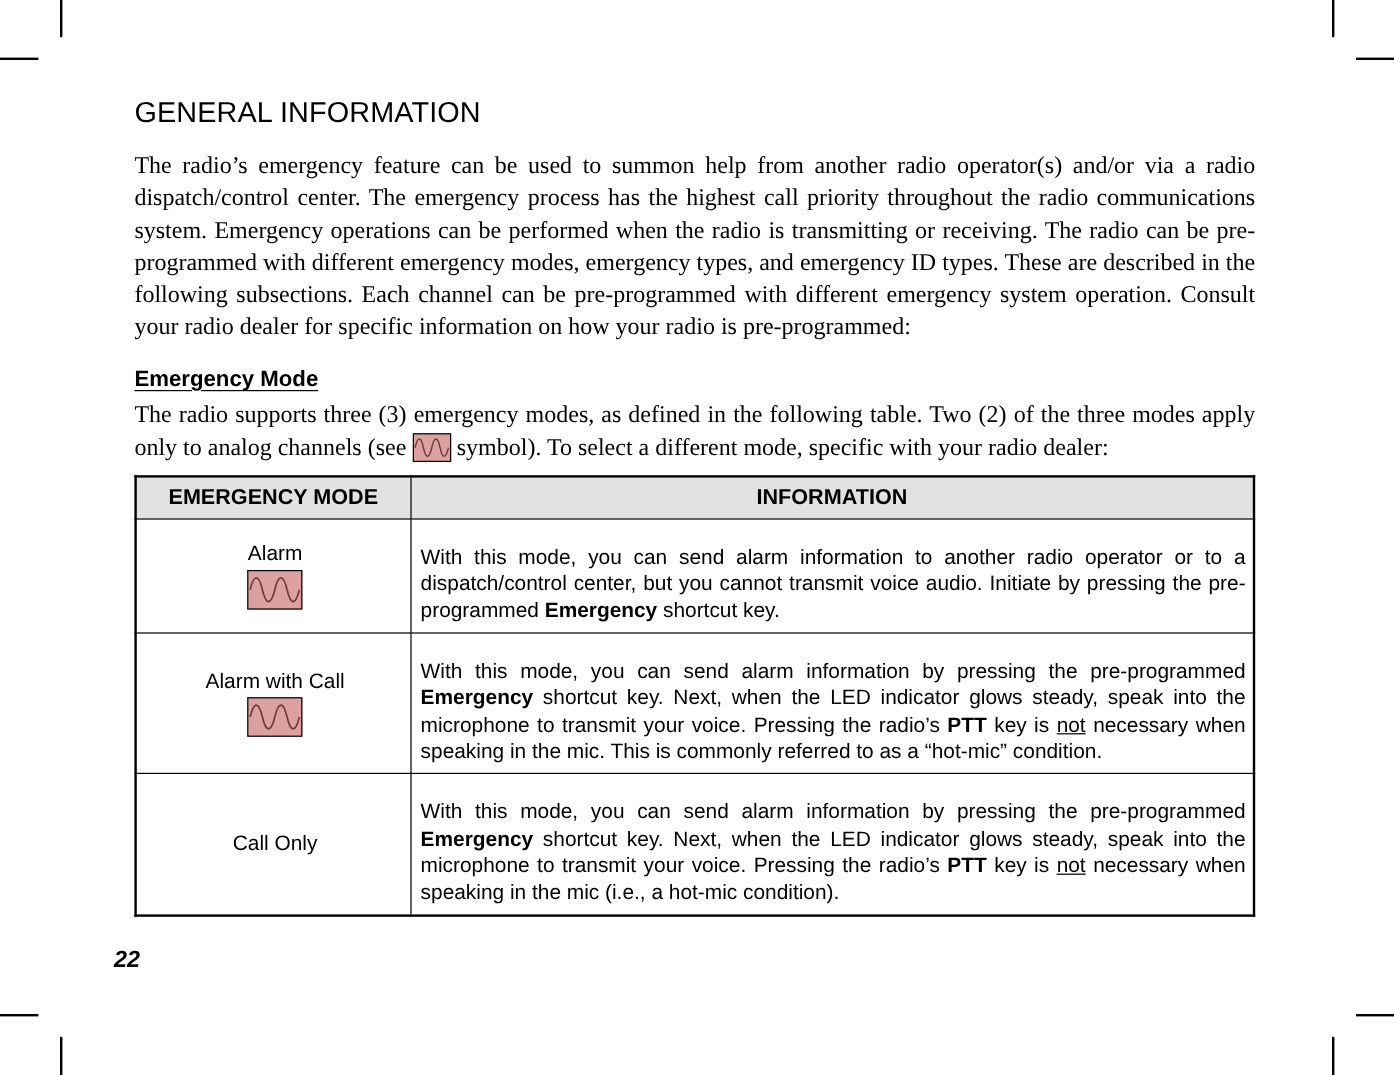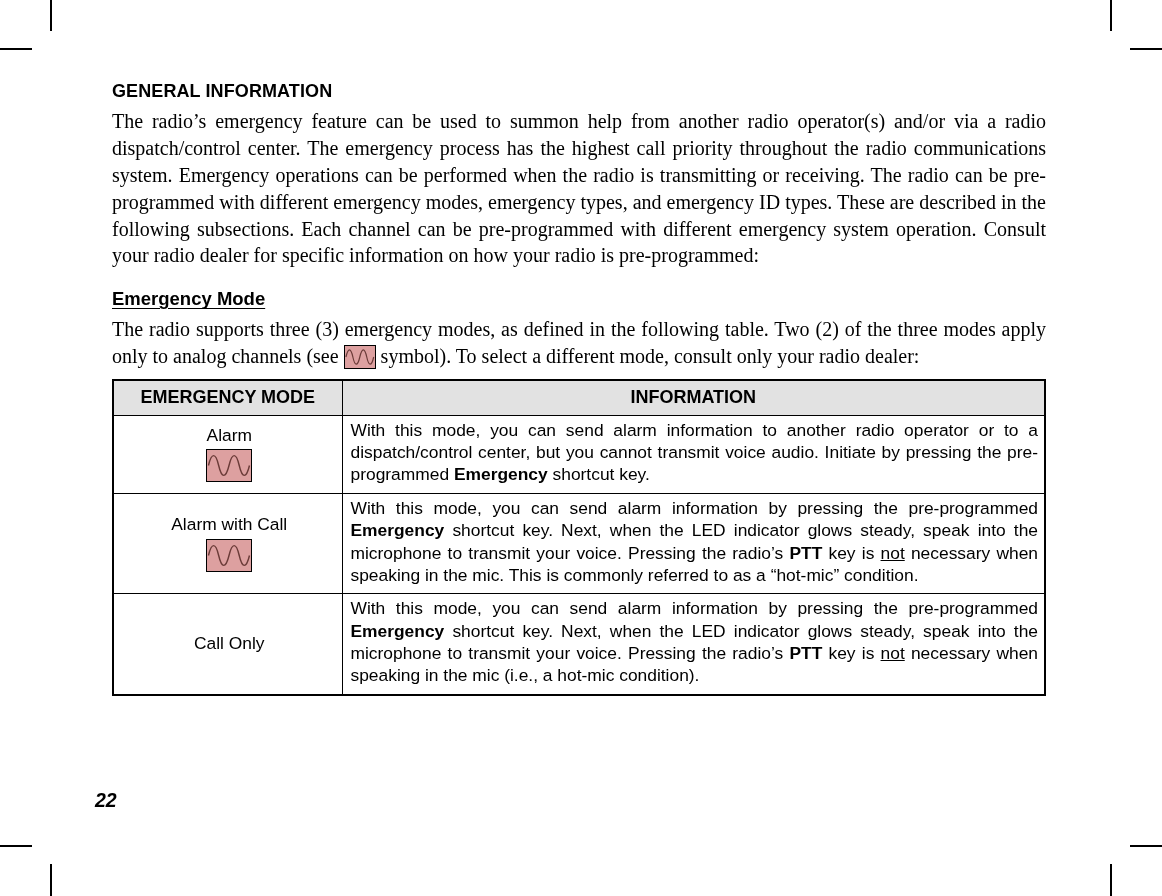--- a/index.html
+++ b/index.html
@@ -50,23 +50,23 @@
     letter-spacing: 0.2px;
     line-height: 1.12;
     margin: 0;
     padding: 0 0 4px 0;
     border-bottom: 2.5px solid #000000;
   }
 
   
   .section-heading {
     font-family: "Liberation Sans", sans-serif;
-    font-weight: bold;
-    font-size: 18px;
-    margin: 11px 0 6px 0;
+    font-weight: normal;
+    font-size: 24px;
+    margin: 11px 0 16px 0;
     letter-spacing: 0.1px;
   }
 
   
   .body-text {
     font-family: "Liberation Serif", serif;
     font-size: 20px;
     line-height: 1.345;
     text-align: justify;
     text-justify: inter-word;
@@ -125,21 +125,21 @@
   .col-desc  { width: auto;  }
 
   .mode-cell {
     text-align: center;
     padding: 7px 6px 9px 9px;
   }
   .mode-cell .mode-name { display: block; }
   .desc-cell {
     text-align: justify;
     text-justify: inter-word;
-    padding: 3px 6px 7px 8px;
+    padding: 20px 6px 7px 8px;
   }
   .desc-cell b { font-weight: bold; }
   .desc-cell u { text-decoration: underline; }
 
   
   .page-number {
     position: absolute;
     left: 95px;
     top: 789px;
     font-family: "Liberation Sans", sans-serif;
@@ -166,21 +166,21 @@
   <h2 class="section-heading">GENERAL INFORMATION</h2>
 
   <p class="body-text">The radio’s emergency feature can be used to summon help from another radio operator(s) and/or via a radio dispatch/control center. The emergency process has the highest call priority throughout the radio communications system. Emergency operations can be performed when the radio is transmitting or receiving. The radio can be pre-programmed with different emergency modes, emergency types, and emergency ID types. These are described in the following subsections. Each channel can be pre-programmed with different emergency system operation. Consult your radio dealer for specific information on how your radio is pre-programmed:</p>
 
   <div class="sub-heading-wrap">
     <h3 class="sub-heading">Emergency Mode</h3>
   </div>
 
   <p class="body-text"><span>The radio supports three (3) emergency modes, as defined in the following table. Two (2) of the three modes apply only to analog channels (see </span><span class="wave-symbol inline"><svg viewBox="0 0 32 24" preserveAspectRatio="none">
           <path d="M1,12 C3.3,1.5 6.2,1.5 8.4,12 C10.6,22.5 13.4,22.5 15.8,12 C18.1,1.5 21,1.5 23.2,12 C25.4,22.5 28.3,22.5 30.6,12" fill="none" stroke="#6b3b38" stroke-width="1.3"></path>
-        </svg></span><span> symbol). To select a different mode, consult only your radio dealer:</span></p>
+        </svg></span><span> symbol). To select a different mode, specific with your radio dealer:</span></p>
 
   <table class="mode-table">
     <colgroup>
       <col class="col-mode">
       <col class="col-desc">
     </colgroup>
     <thead>
       <tr>
         <th>EMERGENCY MODE</th>
         <th>INFORMATION</th>

